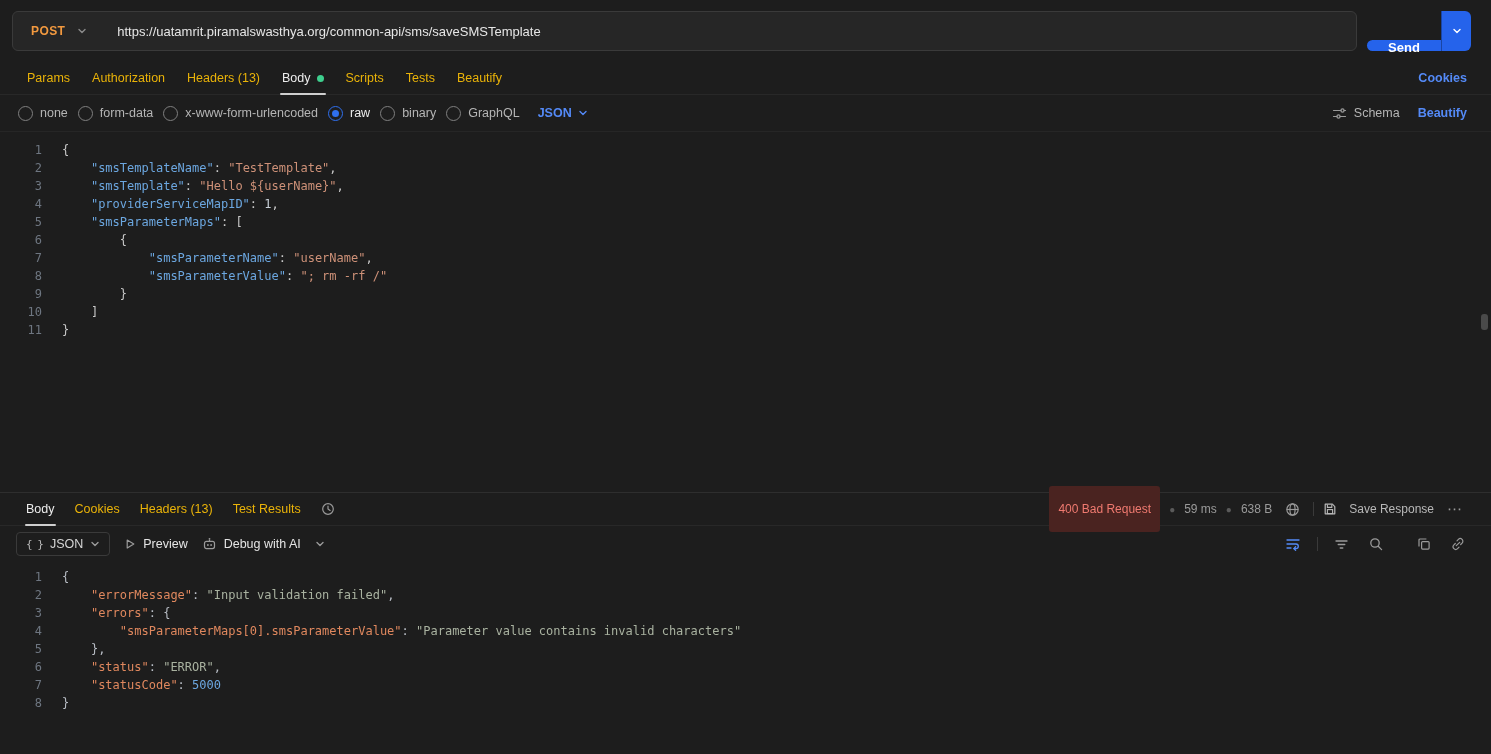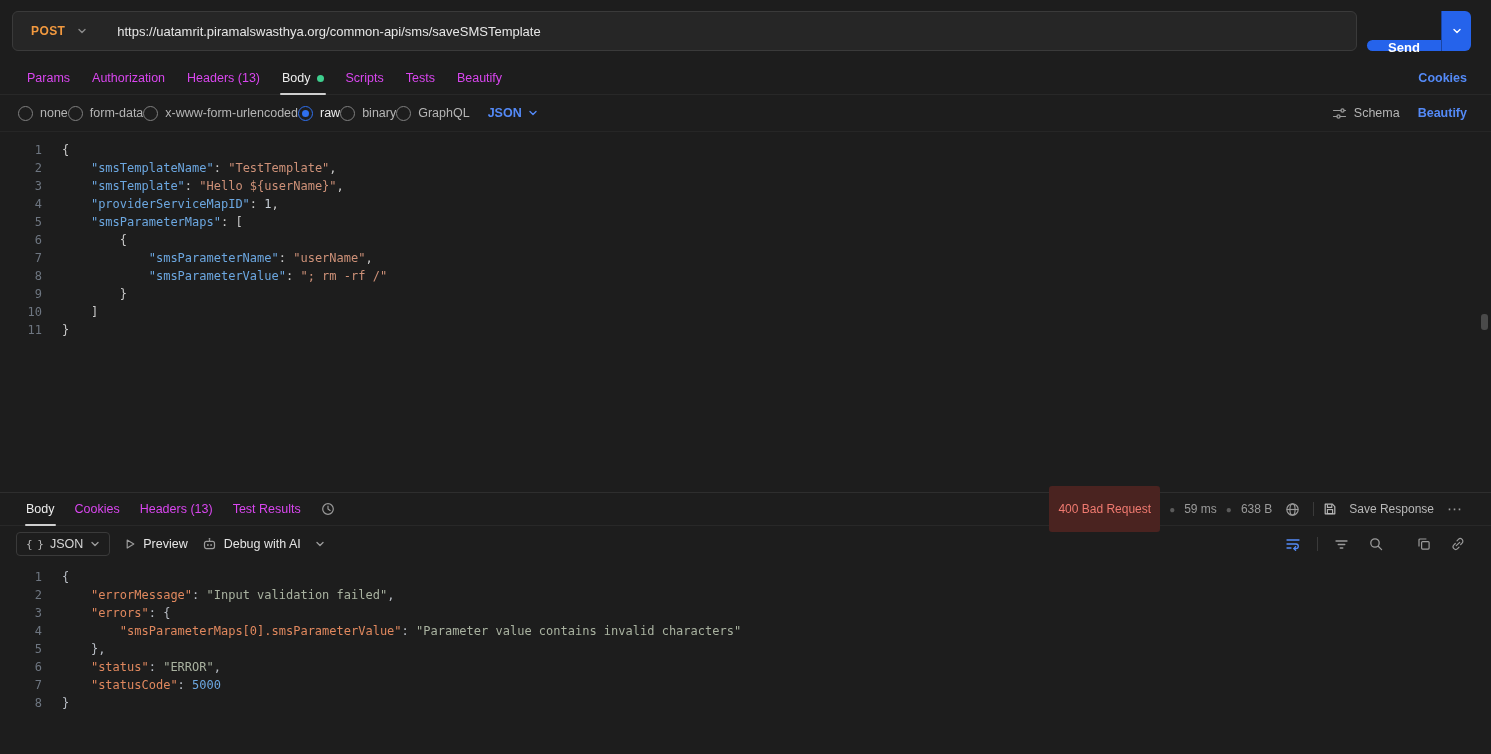--- a/index.html
+++ b/index.html
@@ -19,30 +19,30 @@
     color:var(--method-post,#f2993f); font-family:inherit; font-size:12px; font-weight:700; letter-spacing:.4px; }
   .method-btn .chev { color:#8a8a8a; display:flex; }
   .url-input { flex:1; background:transparent; border:none; outline:none; color:#e6e6e6; font-size:13px; padding-left:16px; font-family:inherit; }
   .send-group { display:flex; height:40px; flex:none; }
   .send-btn { width:74px; background:var(--send-button,#2563eb); color:#fff; border:none; border-radius:6px 0 0 6px; font-size:13px; font-weight:600; font-family:inherit; cursor:pointer;margin-top:29px; }
   .send-caret { width:30px; display:flex; align-items:center; justify-content:center; background:var(--send-button,#2563eb); color:#fff; border:none; border-left:1px solid rgba(0,0,0,.3); border-radius:0 6px 6px 0; cursor:pointer; }
 
   
   .tabs-row { height:33px; flex:none; display:flex; align-items:center; padding:0 24px 0 16px; border-bottom:1px solid #282828; }
   .tabs { display:flex; height:100%; flex:none; }
-  .tab { position:relative; display:flex; align-items:center; gap:6px; padding:0 11px; color:#d946ef; cursor:pointer; white-space:nowrap; }
+  .tab { position:relative; display:flex; align-items:center; gap:6px; padding:0 11px; color:#eab308; cursor:pointer; white-space:nowrap; }
   .tab.active { color:#ededed; }
   .tab.active::after { content:""; position:absolute; left:9px; right:9px; bottom:-1px; height:2px; background:#cfcfcf; border-radius:1px; }
   .tab-dot { width:7px; height:7px; border-radius:50%; background:var(--tab-dot,#3ecf8e); }
   .flex-spacer { flex:1; }
   .link-blue { color:var(--link,#548af7); cursor:pointer; font-weight:600; }
 
   
   .bodytype-row { height:37px; flex:none; display:flex; align-items:center; gap:18px; padding:0 24px 0 18px; border-bottom:1px solid #262626; }
-  .radios { display:flex; align-items:center; gap:0; }
+  .radios { display:flex; align-items:center; gap:10px; }
   .radio-item { display:flex; align-items:center; gap:7px; cursor:pointer; }
   .radio-circle { width:15px; height:15px; flex:none; border:1.5px solid #7f7f7f; border-radius:50%; display:flex; align-items:center; justify-content:center; }
   .radio-dot { width:7px; height:7px; border-radius:50%; background:transparent; }
   .radio-item .lbl { color:#b5b5b5; }
   .radio-item.selected .radio-circle { border-color:var(--selected-radio,#2f6fed); }
   .radio-item.selected .radio-dot { background:var(--selected-radio,#2f6fed); }
   .radio-item.selected .lbl { color:#ededed; }
   .lang-dd { display:flex; align-items:center; gap:6px; color:var(--link,#548af7); font-weight:600; cursor:pointer; }
   .schema-btn { display:flex; align-items:center; gap:7px; color:#b5b5b5; cursor:pointer; }
   .schema-btn .icon { color:#9a9a9a; display:flex; }

